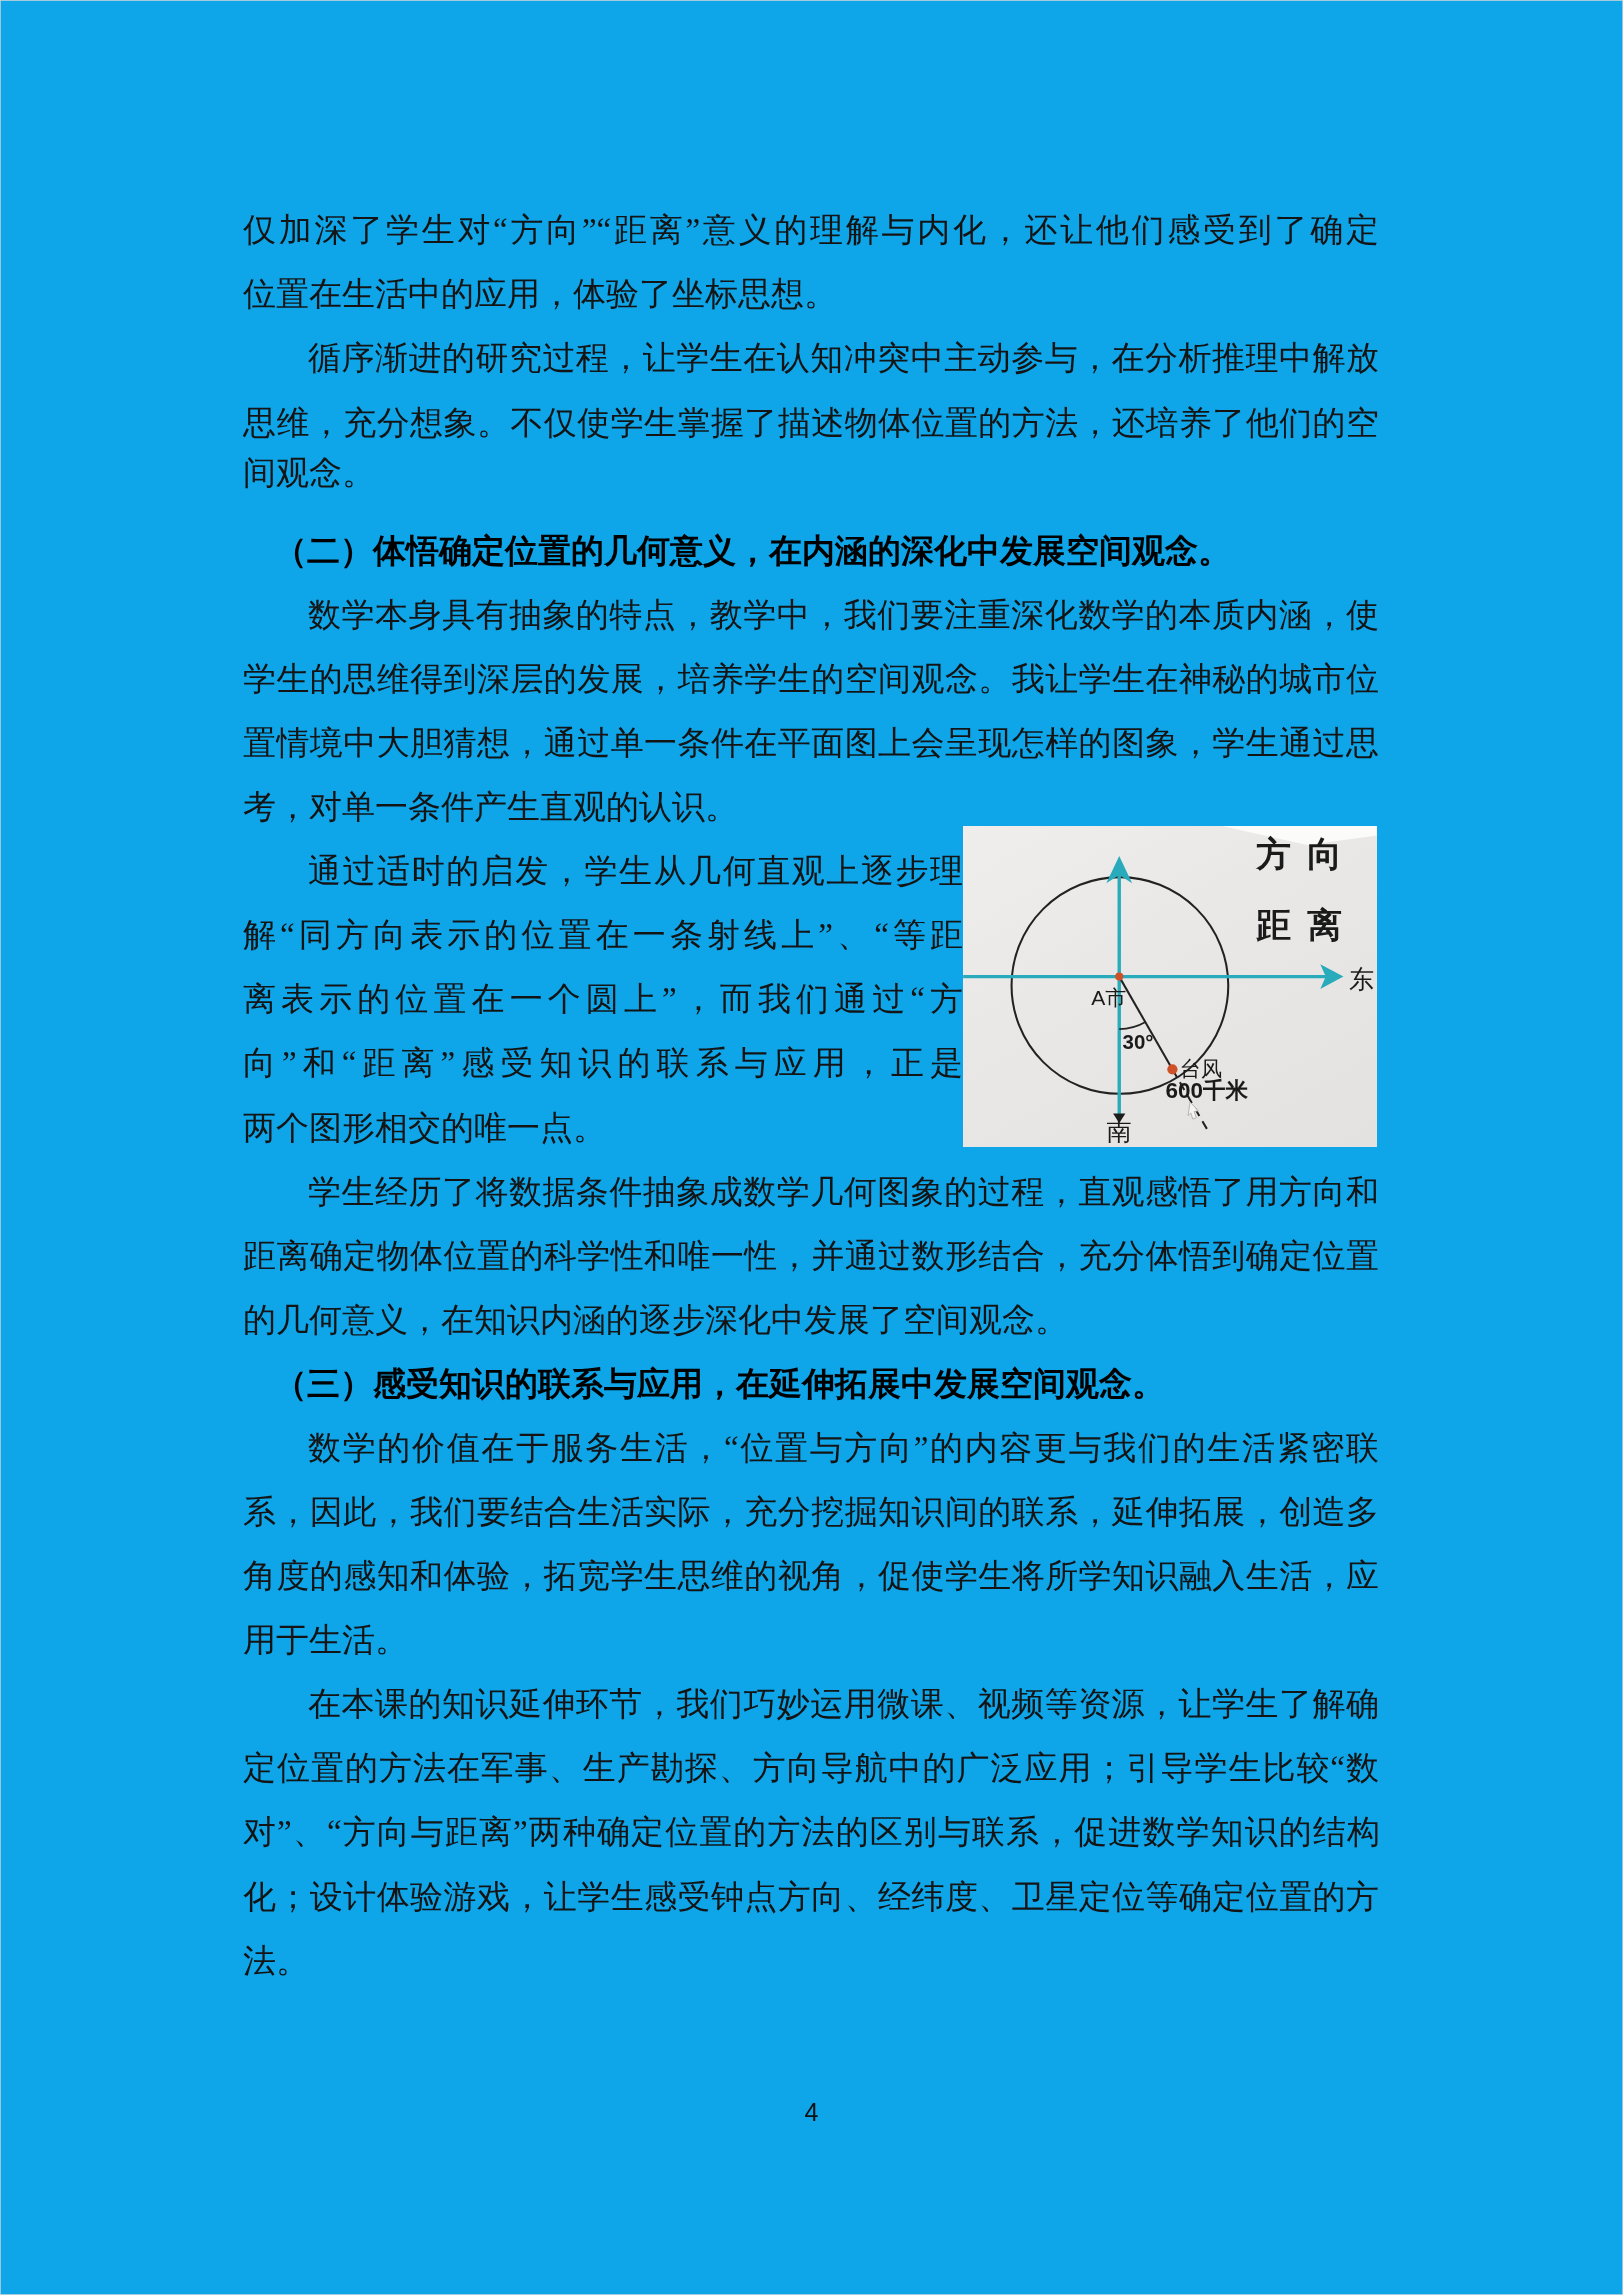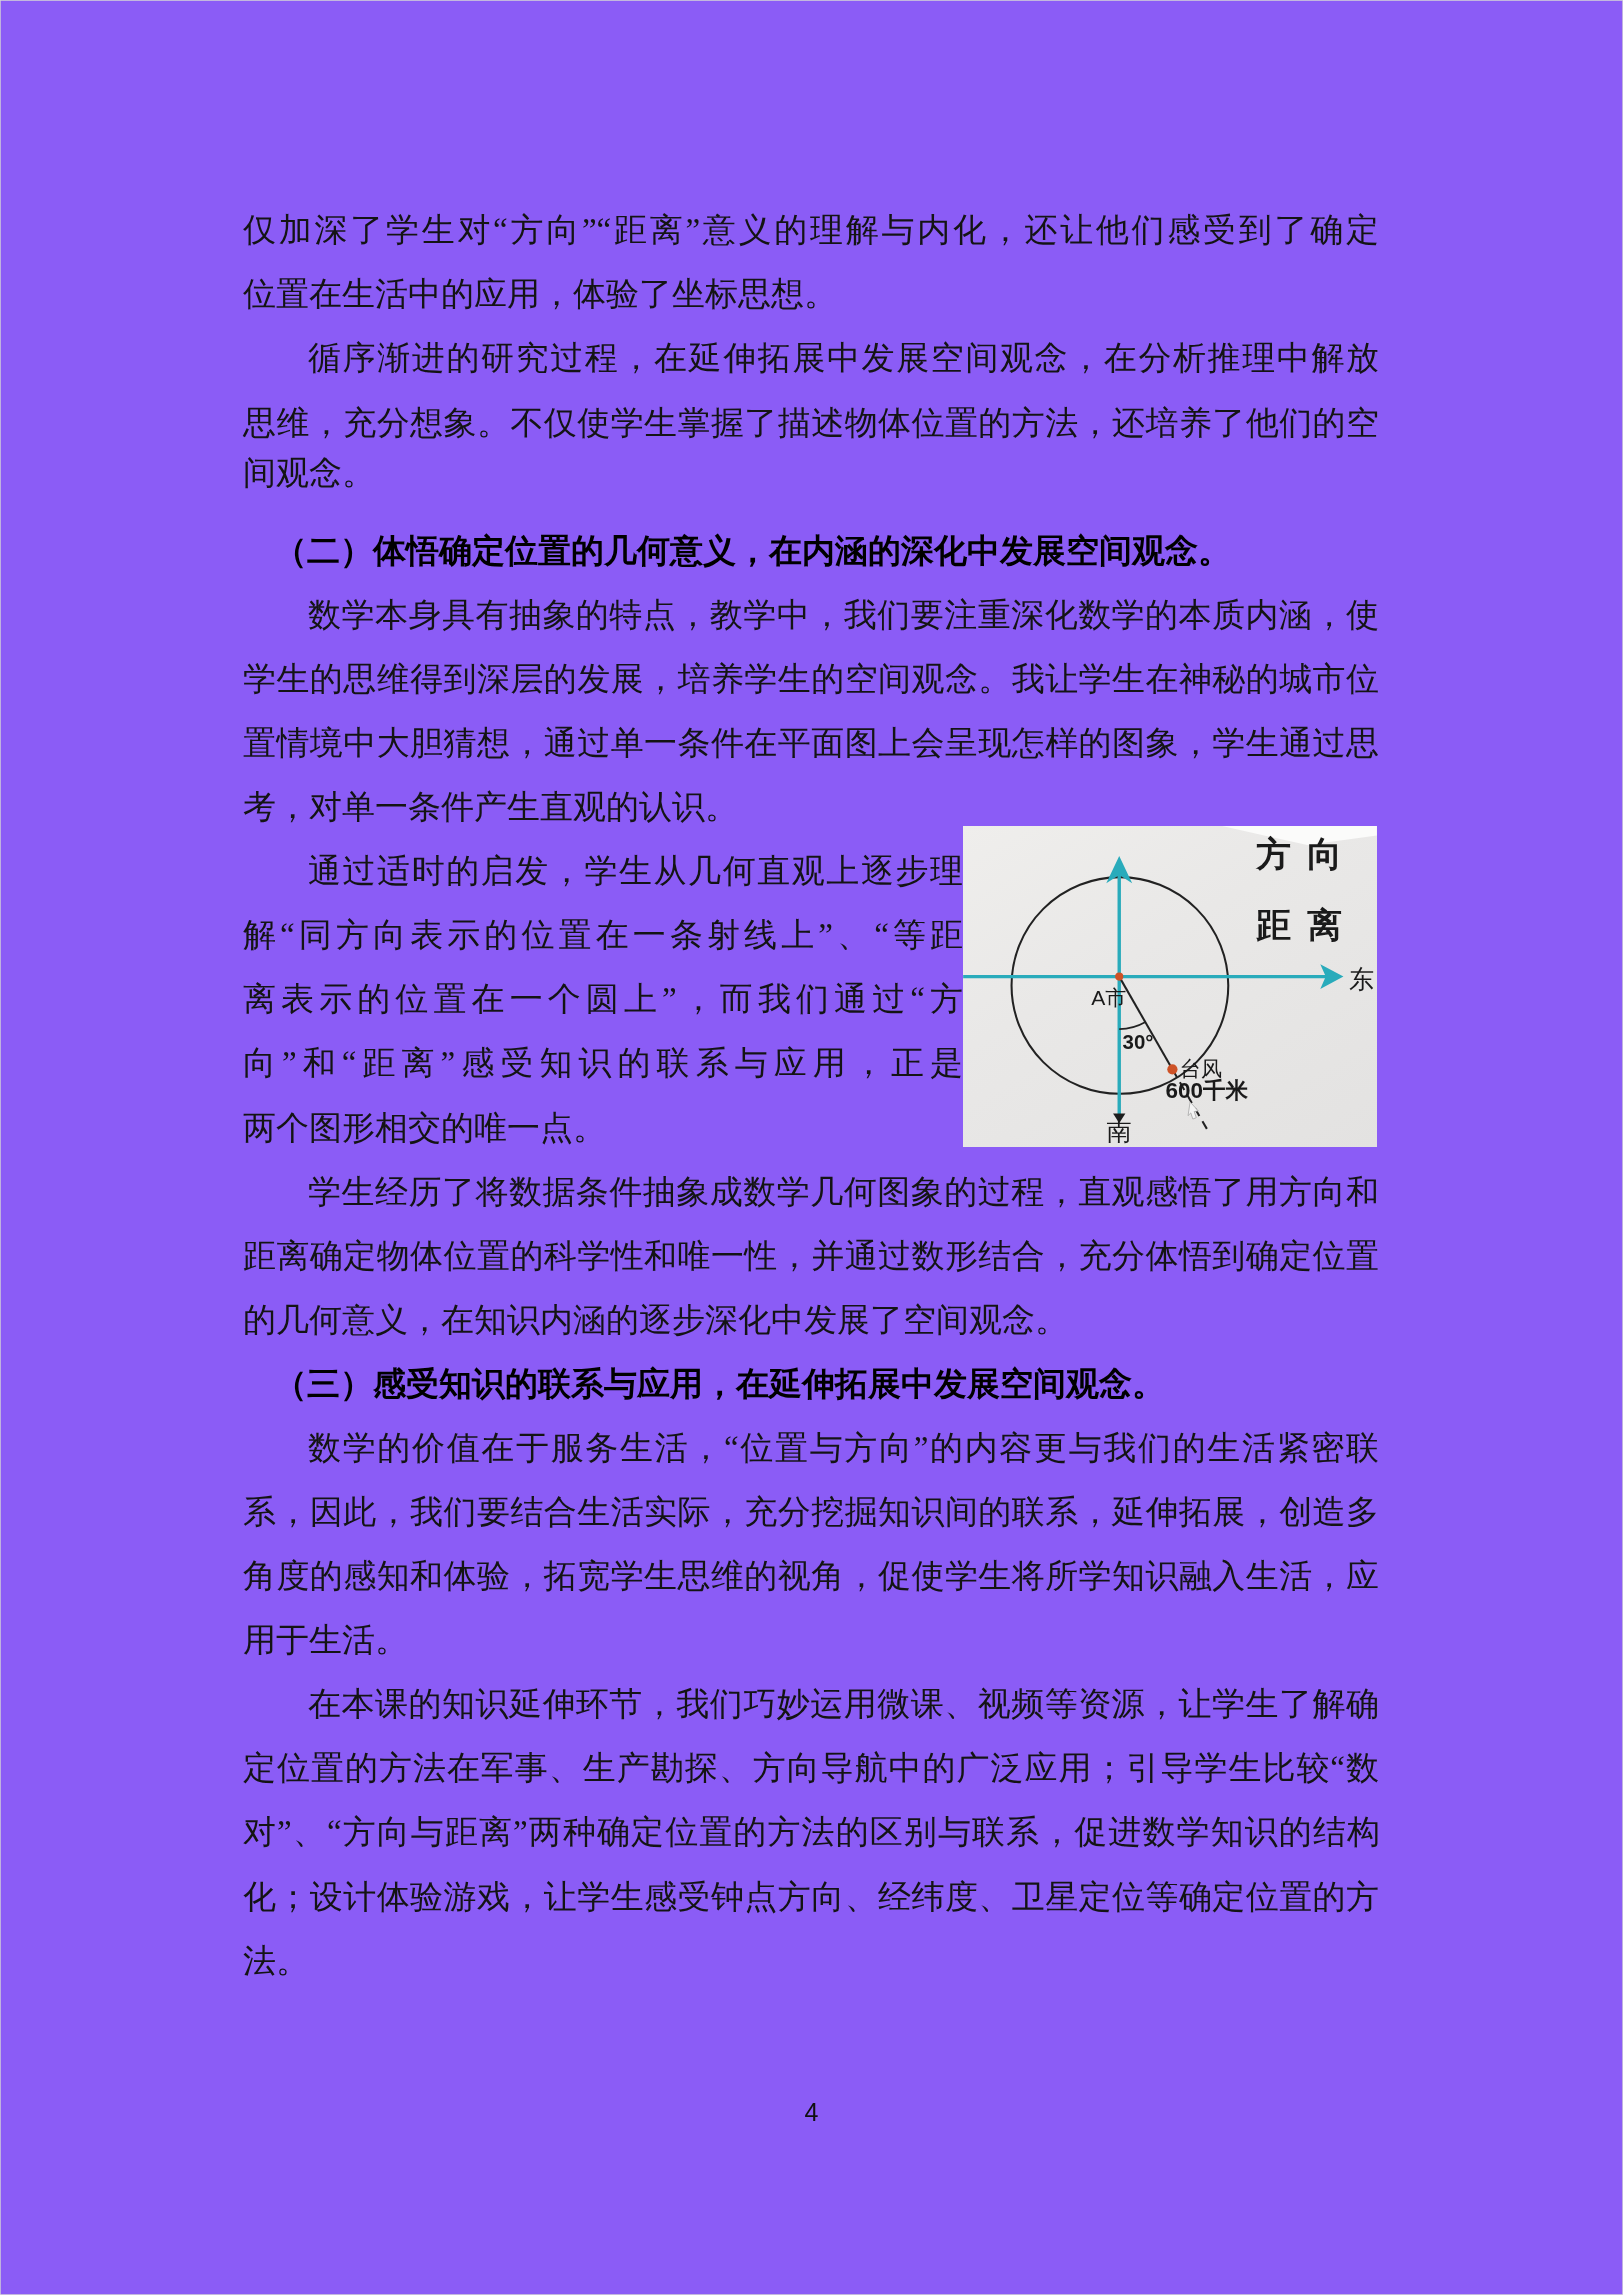--- a/index.html
+++ b/index.html
@@ -1,17 +1,17 @@
 <!DOCTYPE html>
 <html style="font-size:11px"><head>
 <meta charset="utf-8">
 <style>
   html,body{margin:0;padding:0;background:#ffffff;}
   .page{
-    position:relative;width:1623px;height:2295px;background:#8b5cf6;overflow:hidden;
+    position:relative;width:1623px;height:2295px;background:#0ea5e9;overflow:hidden;
     font-family:"Liberation Serif","DejaVu Serif",serif;
     box-shadow:inset 0 0 0 0.7px #d6d6d6;
   }
   .ln{
     position:absolute;left:243px;width:1136px;height:42px;line-height:42px;
     font-size:33px;color:#141414;
     text-align:justify;text-align-last:justify;
   }
   .ln.short{text-align:right;text-align-last:left;}
   .ln.ind{text-indent:65px;}
@@ -33,21 +33,21 @@
     font-size:25px;color:#101010;
   }
 </style>
 </head>
 <body>
 
 <div class="page">
 
   <div class="ln" style="top:209px">仅加深了学生对“方向”“距离”意义的理解与内化，还让他们感受到了确定</div>
   <div class="ln short" style="top:273px">位置在生活中的应用，体验了坐标思想。</div>
-  <div class="ln ind" style="top:337px">循序渐进的研究过程，在延伸拓展中发展空间观念，在分析推理中解放</div>
+  <div class="ln ind" style="top:337px">循序渐进的研究过程，让学生在认知冲突中主动参与，在分析推理中解放</div>
   <div class="ln" style="top:402px">思维，充分想象。不仅使学生掌握了描述物体位置的方法，还培养了他们的空</div>
   <div class="ln short" style="top:452px">间观念。</div>
   <div class="ln ind" style="top:594px">数学本身具有抽象的特点，教学中，我们要注重深化数学的本质内涵，使</div>
   <div class="ln head" style="top:530px">（二）体悟确定位置的几何意义，在内涵的深化中发展空间观念。</div>
   <div class="ln" style="top:658px">学生的思维得到深层的发展，培养学生的空间观念。我让学生在神秘的城市位</div>
   <div class="ln" style="top:722px">置情境中大胆猜想，通过单一条件在平面图上会呈现怎样的图象，学生通过思</div>
   <div class="ln narrow ind" style="top:850px">通过适时的启发，学生从几何直观上逐步理</div>
   <div class="ln short" style="top:786px">考，对单一条件产生直观的认识。</div>
   <div class="ln narrow" style="top:914px">解“同方向表示的位置在一条射线上”、“等距</div>
   <div class="ln narrow" style="top:978px">离表示的位置在一个圆上”，而我们通过“方</div>

